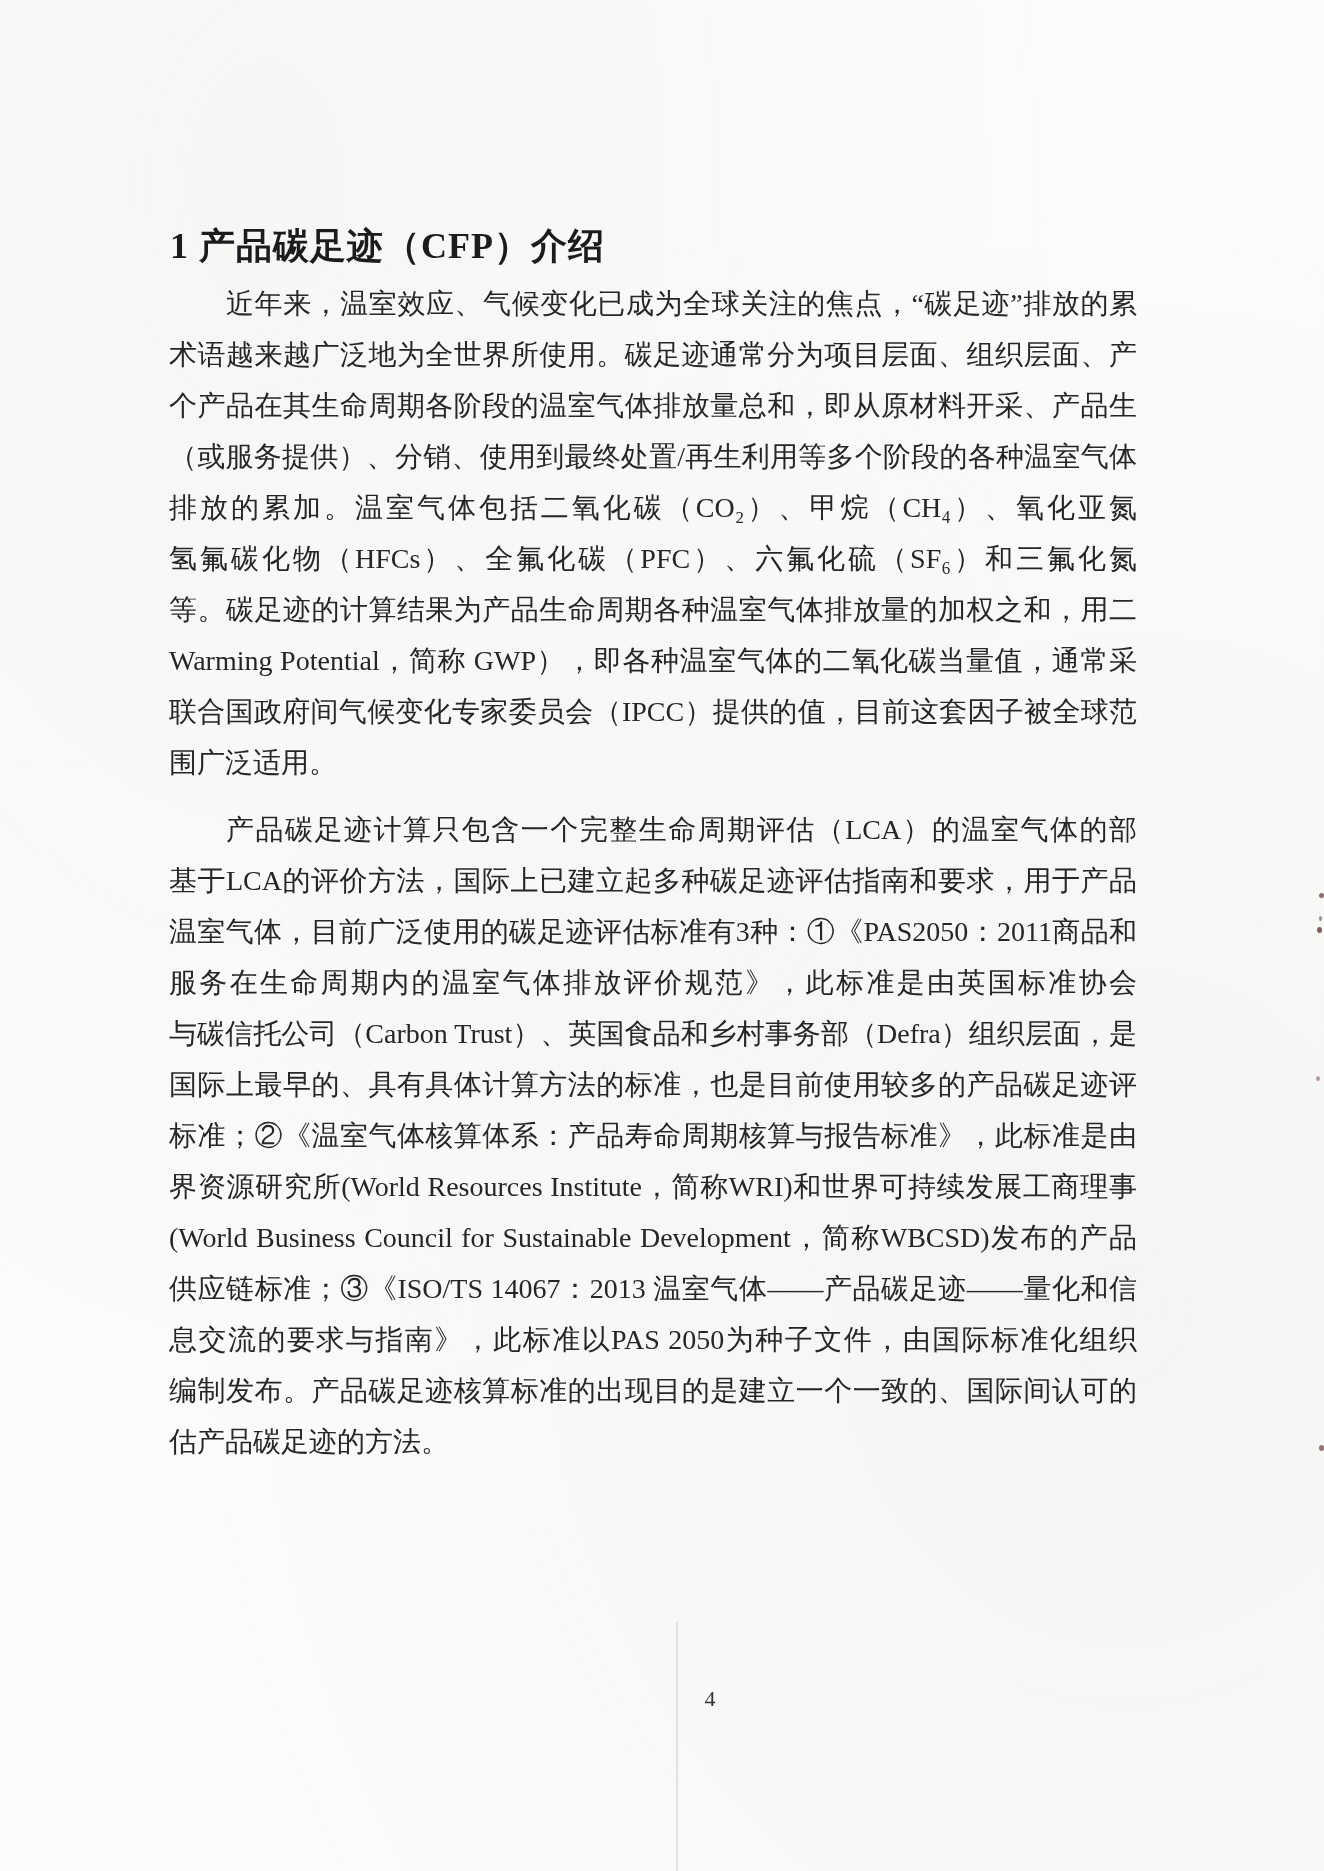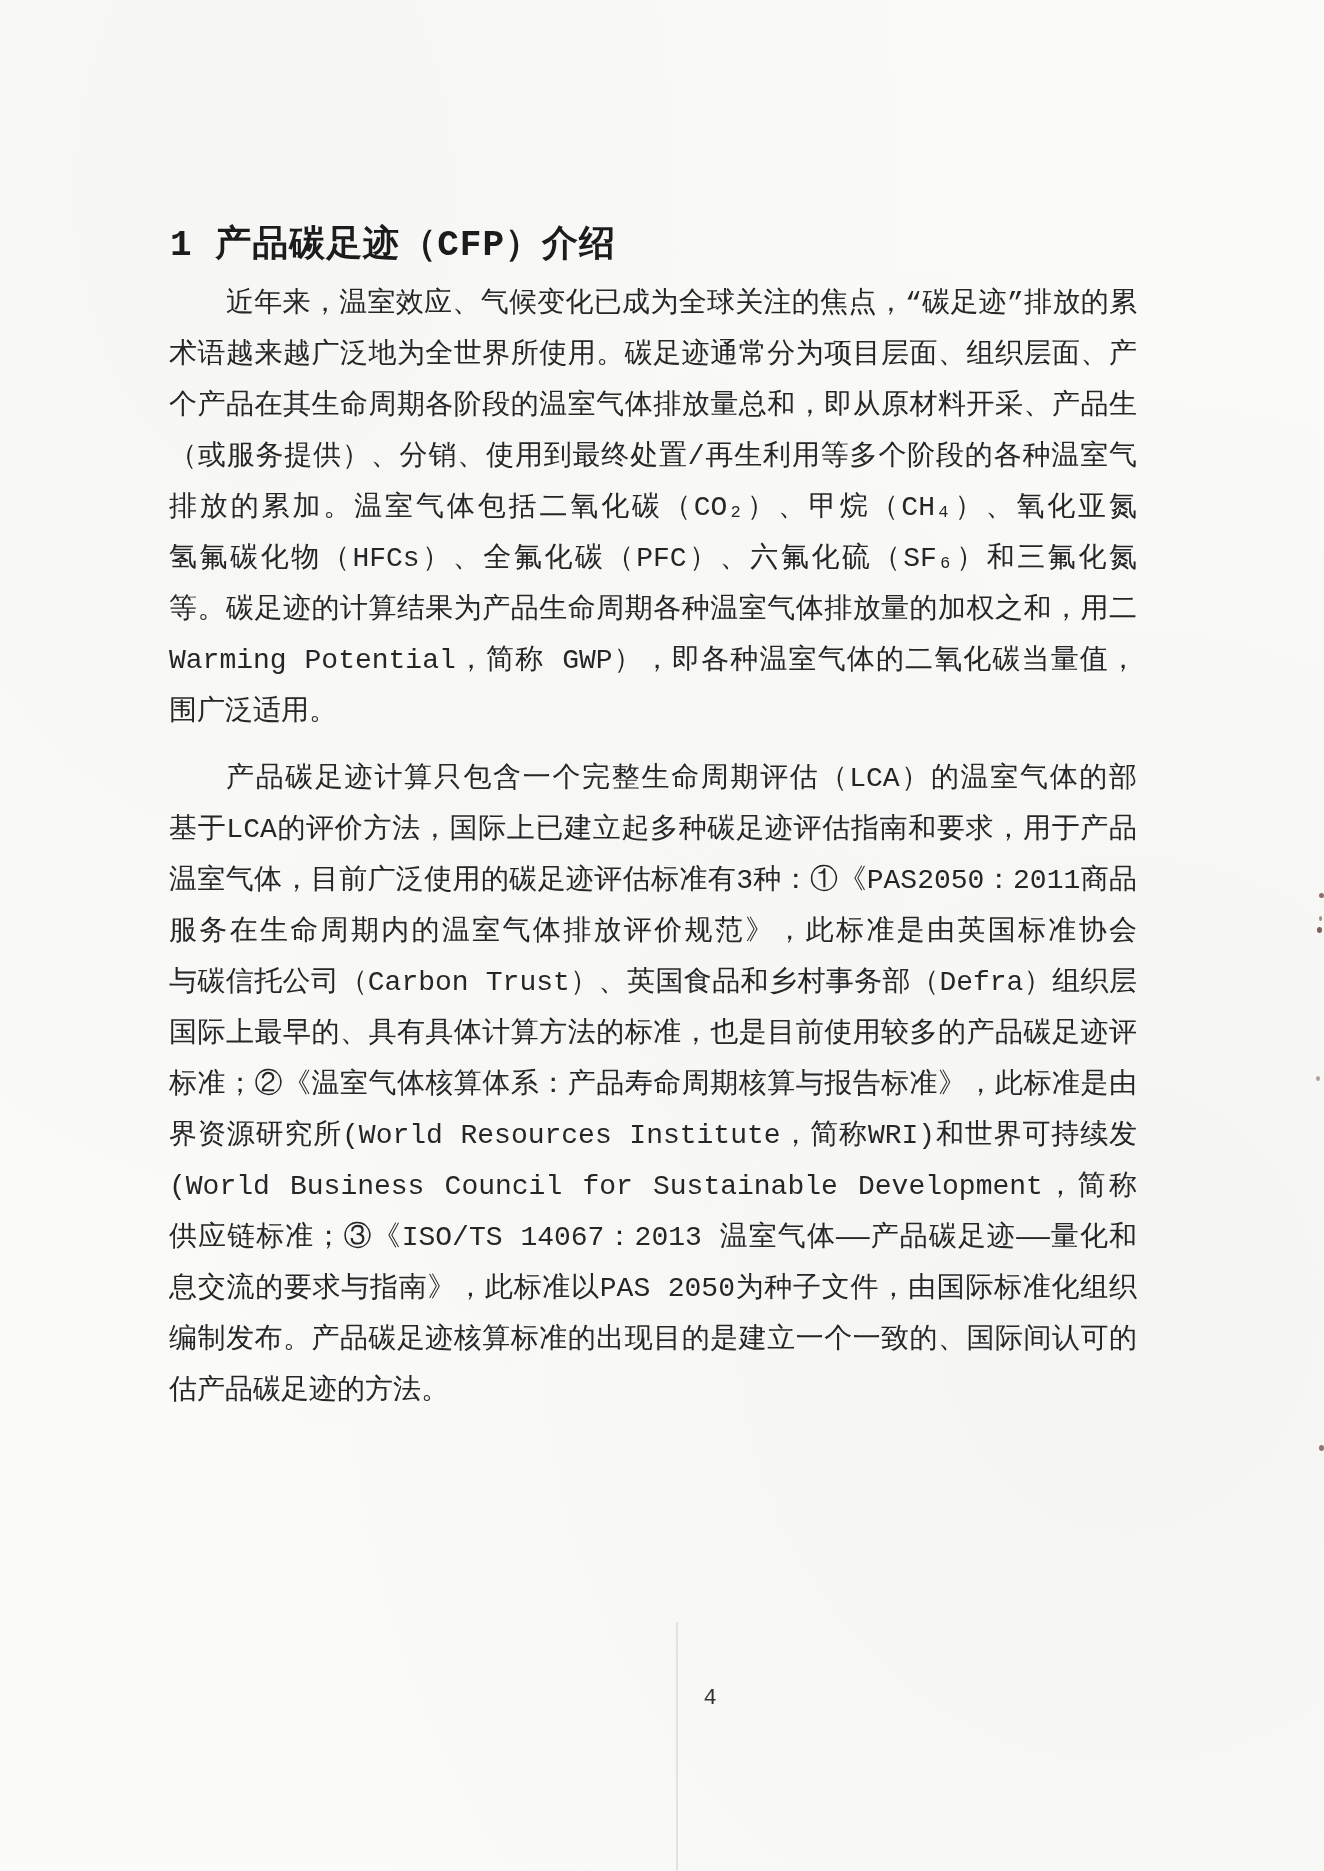--- a/index.html
+++ b/index.html
@@ -5,21 +5,21 @@
   html,body{margin:0;padding:0;background:#e8e8e6;}
   .sheet{
     position:relative;
     width:1324px;height:1871px;
     margin:0 auto;
     background:
       radial-gradient(ellipse at 20% 10%, rgba(120,120,118,0.04), rgba(0,0,0,0) 55%),
       radial-gradient(ellipse at 85% 70%, rgba(120,120,118,0.05), rgba(0,0,0,0) 60%),
       #fbfbfa;
     overflow:hidden;
-    font-family:Liberation Mono, monospace;
+    font-family:Liberation Serif, serif;
     color:#262626;
   }
   .heading{
     position:absolute;left:170px;top:198px;
     font-size:36px;line-height:48px;
     font-weight:bold;color:#1c1c1c;letter-spacing:1px;
     white-space:nowrap;
   }
   .textblock{
     position:absolute;left:169px;top:278px;width:968px;
@@ -62,20 +62,21 @@
 
     <section class="para">
       <div class="line first">近年来，温室效应、气候变化已成为全球关注的焦点，“碳足迹”排放的累加</div>
       <div class="line">术语越来越广泛地为全世界所使用。碳足迹通常分为项目层面、组织层面、产品</div>
       <div class="line">个产品在其生命周期各阶段的温室气体排放量总和，即从原材料开采、产品生产</div>
       <div class="line">（或服务提供）、分销、使用到最终处置/再生利用等多个阶段的各种温室气体</div>
       <div class="line">排放的累加。温室气体包括二氧化碳（CO₂）、甲烷（CH₄）、氧化亚氮（N₂O）、</div>
       <div class="line">氢氟碳化物（HFCs）、全氟化碳（PFC）、六氟化硫（SF₆）和三氟化氮（NF₃）</div>
       <div class="line">等。碳足迹的计算结果为产品生命周期各种温室气体排放量的加权之和，用二氧</div>
       <div class="line">Warming Potential，简称 GWP），即各种温室气体的二氧化碳当量值，通常采用</div>
+      <div class="line">联合国政府间气候变化专家委员会（IPCC）提供的值，目前这套因子被全球范</div>
       <div class="line para-end">围广泛适用。</div>
     </section>
 
     <section class="para">
       <div class="line first">产品碳足迹计算只包含一个完整生命周期评估（LCA）的温室气体的部分。</div>
       <div class="line">基于LCA的评价方法，国际上已建立起多种碳足迹评估指南和要求，用于产品碳</div>
       <div class="line">温室气体，目前广泛使用的碳足迹评估标准有3种：①《PAS2050：2011商品和</div>
       <div class="line">服务在生命周期内的温室气体排放评价规范》，此标准是由英国标准协会（BSI）</div>
       <div class="line">与碳信托公司（Carbon Trust）、英国食品和乡村事务部（Defra）组织层面，是</div>
       <div class="line">国际上最早的、具有具体计算方法的标准，也是目前使用较多的产品碳足迹评价</div>

